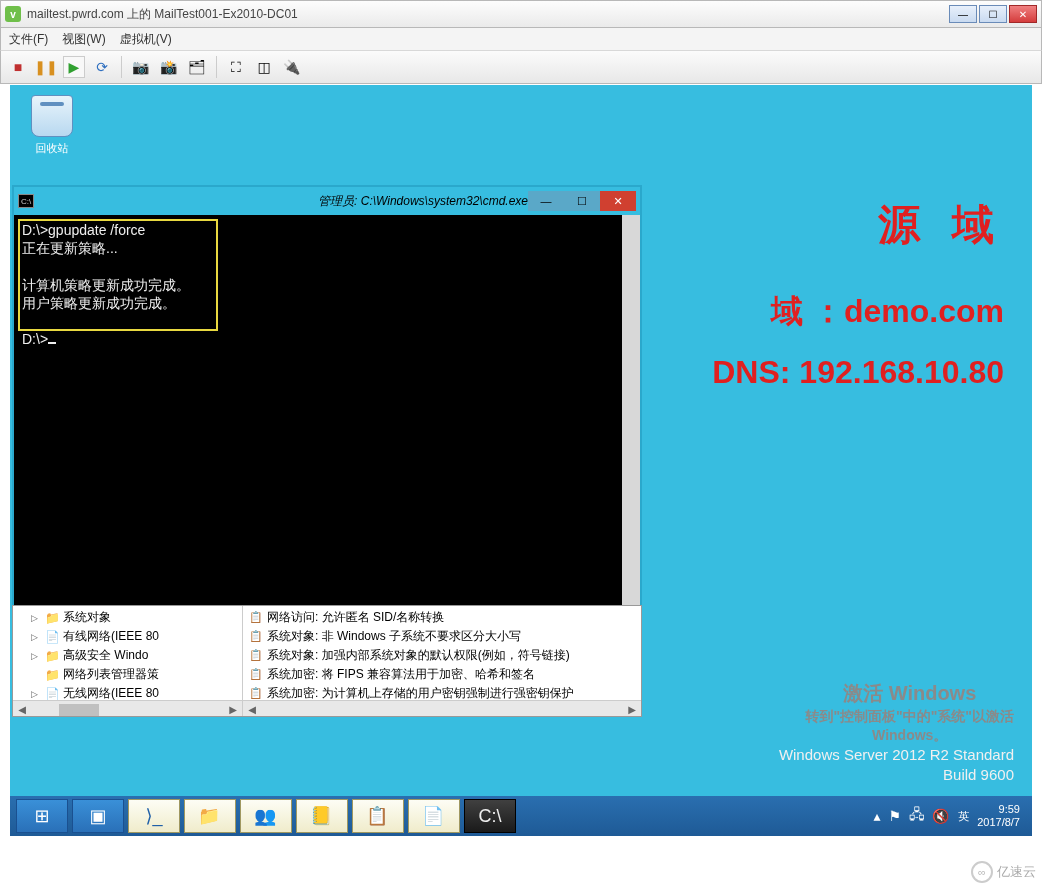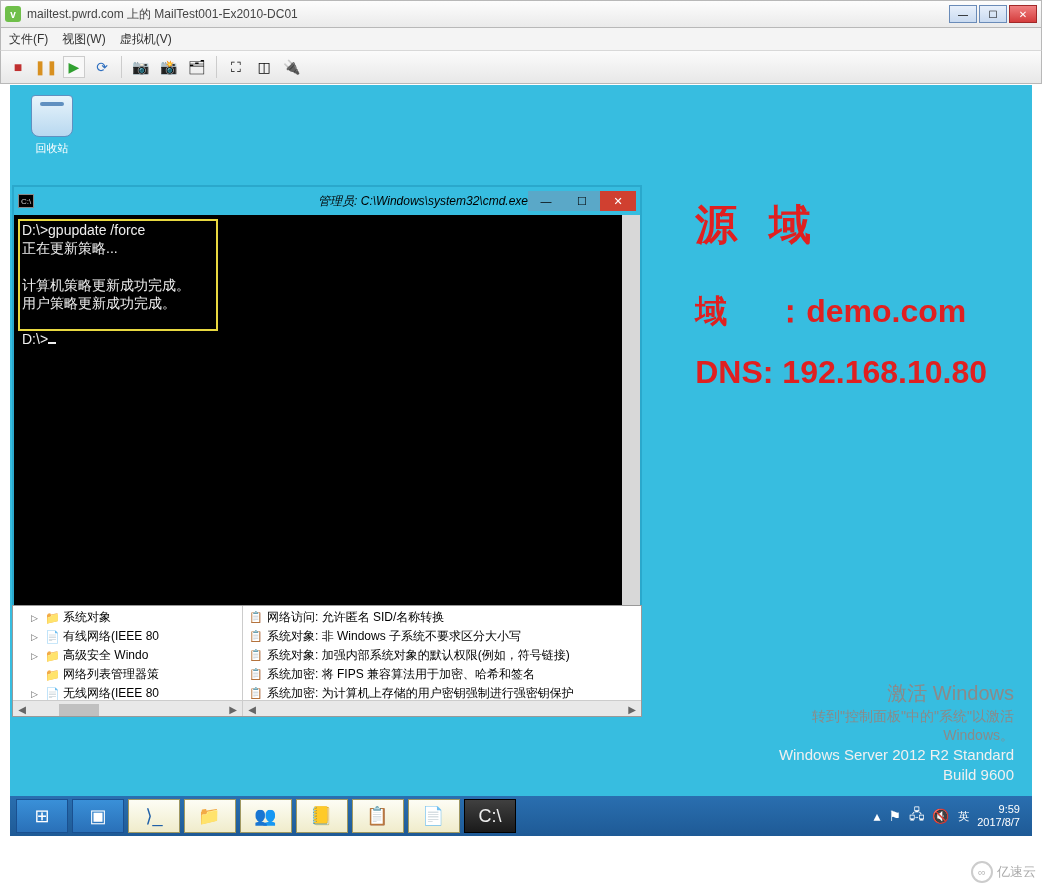--- a/index.html
+++ b/index.html
@@ -19,26 +19,26 @@
 .vmware-toolbar { height: 34px; background: linear-gradient(#fbfbfb,#e8e8e8); border:1px solid #b8b8b8; border-top:1px solid #d8d8d8; display:flex; align-items:center; padding: 0 6px; gap: 6px; }
 .tb-btn { width:22px; height:22px; display:flex; align-items:center; justify-content:center; font-size:14px; cursor:pointer; }
 .tb-sep { width:1px; height:22px; background:#ccc; margin:0 2px; }
 
 .guest-desktop { position:absolute; top:85px; left:10px; right:10px; bottom:30px; background:#37bde0; overflow:hidden; }
 
 .recycle-bin { position:absolute; top:10px; left:12px; width:60px; text-align:center; color:#fff; font-size:11px; }
 .recycle-bin .ico { width:42px; height:42px; margin:0 auto 4px; background:linear-gradient(#e8f4fb,#b8d8f0); border-radius:4px 4px 8px 8px; border:1px solid #6090c0; position:relative; }
 .recycle-bin .ico::before{content:"";position:absolute;top:6px;left:8px;right:8px;height:4px;background:#6090c0;border-radius:2px;}
 
-.domain-info { position:absolute; top:100px; right:45px; color:#e02020; font-weight:bold; line-height:1.9; text-align:left; }
+.domain-info { position:absolute; top:100px; right:28px; color:#e02020; font-weight:bold; line-height:1.9; text-align:right; }
 .domain-info .t { font-size:42px; letter-spacing:10px; margin-bottom:16px; }
 .domain-info .row { font-size:32px; white-space:nowrap; }
 .domain-info .lbl { display:inline-block; min-width:70px; }
 
-.watermark { position:absolute; right:18px; bottom:90px; color:#8a8a8a; font-size:14px; text-align:right; line-height:1.4; }
+.watermark { position:absolute; right:18px; bottom:90px; color:#8a8a8a; font-size:14px; text-align:center; line-height:1.4;font-weight:bold; }
 .watermark .big { font-size:20px; color:#8a8a8a; }
 .os-version { position:absolute; right:18px; bottom:52px; color:#f0f0f0; font-size:15px; text-align:right; line-height:1.3; }
 
 .guest-taskbar { position:absolute; bottom:0; left:0; right:0; height:40px; background:linear-gradient(#2a6fb0,#1e5a96); display:flex; align-items:center; padding:0 4px; }
 .guest-taskbar .task-item { width:52px; height:34px; margin:0 2px; background:linear-gradient(#fdfdf5,#f0eccb); border:1px solid #a09860; display:flex; align-items:center; justify-content:center; font-size:18px; cursor:pointer; }
 .guest-taskbar .task-item.start { background:linear-gradient(#3a90d8,#2a70b8); border-color:#1a5090; color:#fff; }
 .guest-taskbar .task-item.active { background:linear-gradient(#404040,#1a1a1a); color:#eee; border-color:#000; }
 .guest-taskbar .tray { margin-left:auto; display:flex; align-items:center; gap:8px; color:#fff; font-size:11px; padding-right:8px; }
 .guest-taskbar .tray .clock { text-align:right; line-height:1.2; }
 .tray-ico { font-size:14px; }

